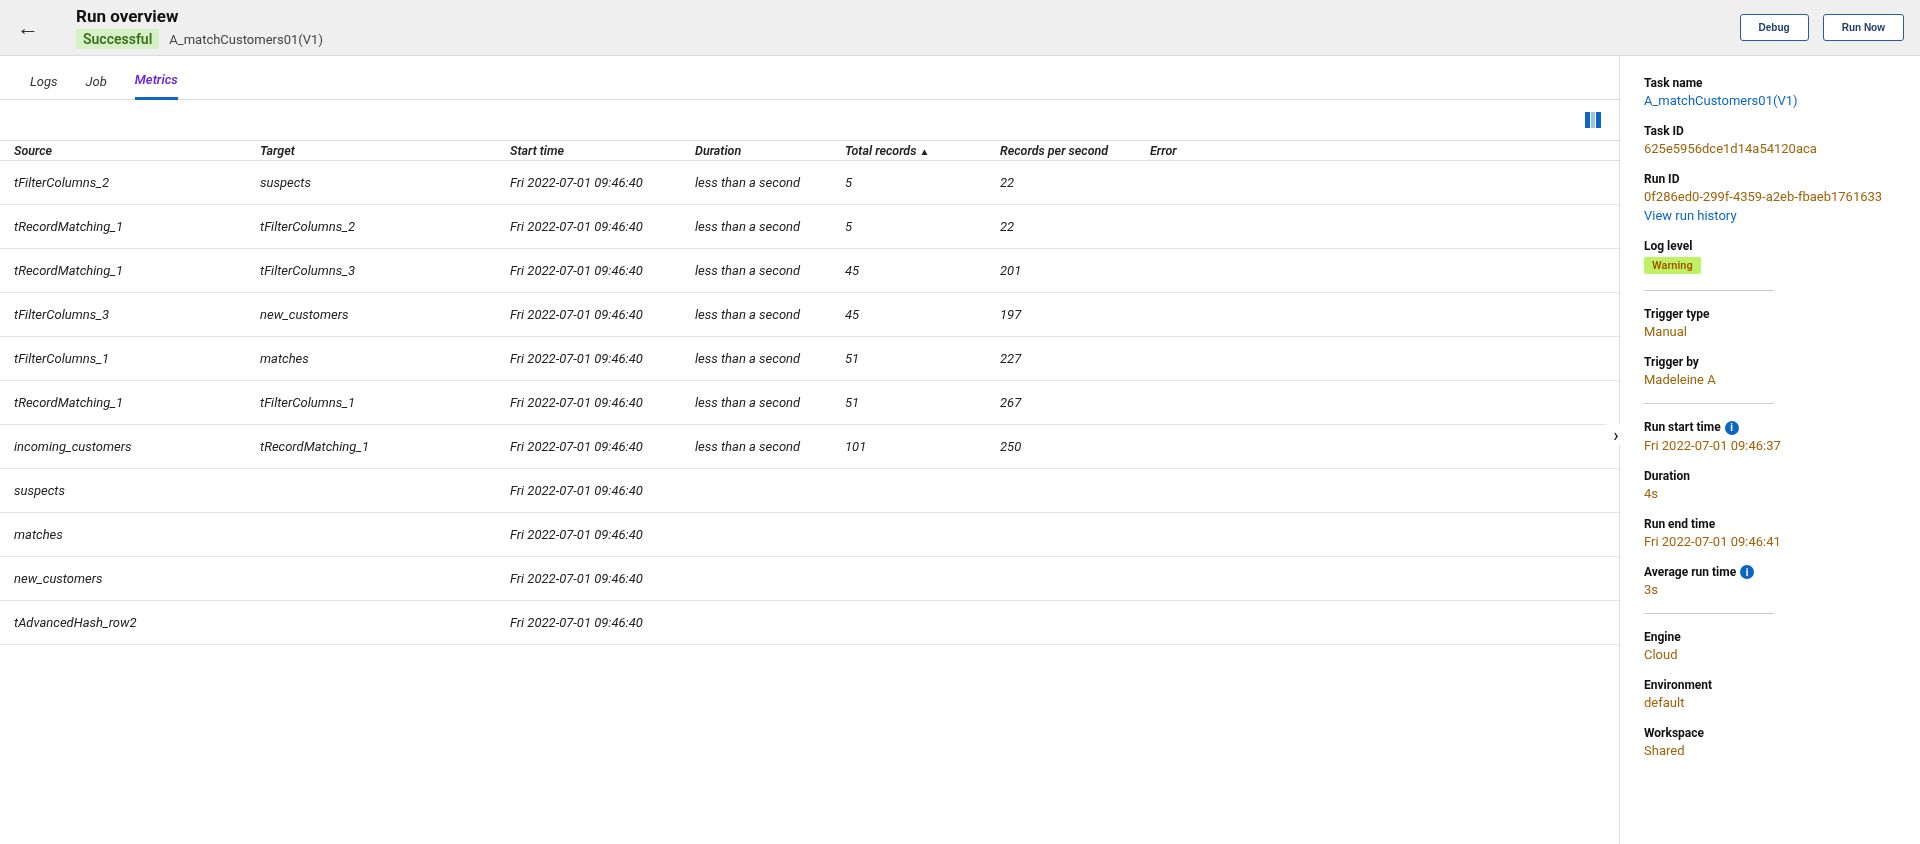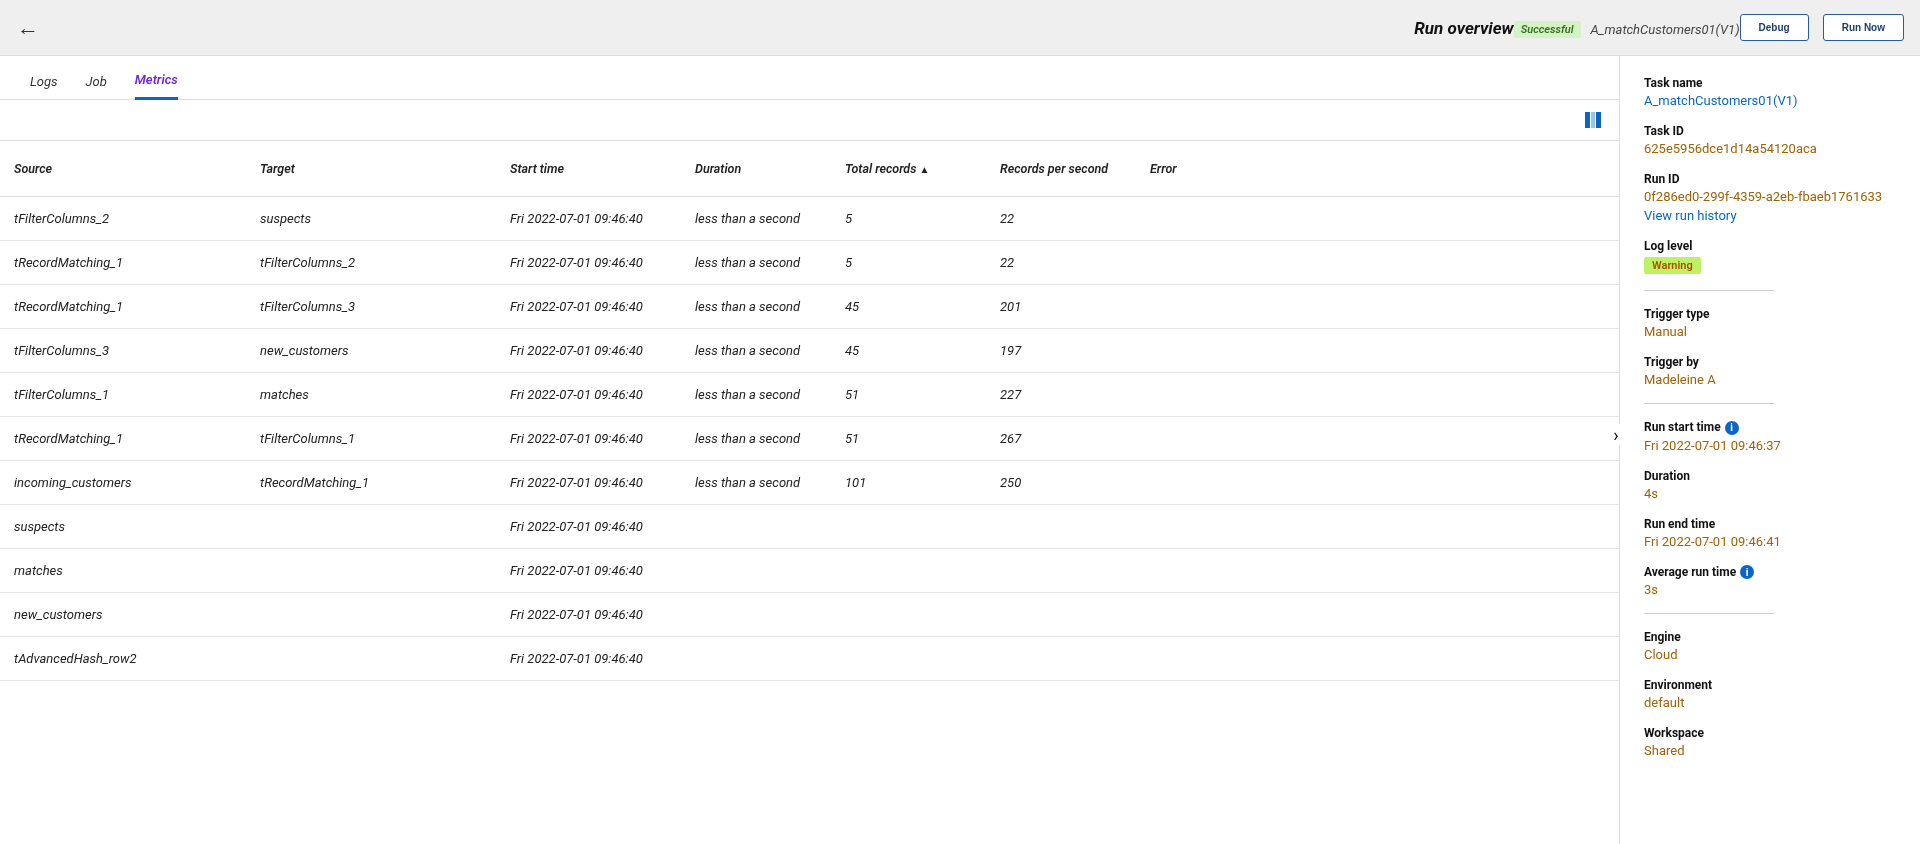--- a/index.html
+++ b/index.html
@@ -3,24 +3,24 @@
 <meta charset="utf-8">
 <style>
 * { box-sizing: border-box; margin: 0; padding: 0; }
 body { font-family: -apple-system, BlinkMacSystemFont, "Segoe UI", Roboto, Helvetica, Arial, sans-serif; font-size: 13px; color: #202020; background: #fff; }
 .app { display: flex; flex-direction: column; width: 1920px; height: 844px; }
 
 
 .header { display: flex; align-items: center; height: 56px; background: #efefef; border-bottom: 1px solid #ddd; padding: 0 16px 0 0; }
 .back-area { width: 56px; display:flex; align-items:center; justify-content:center; height:56px; }
 .back-arrow { font-size: 22px; color: #333; cursor: pointer; }
-.header-title-area { display:flex; flex-direction:row; justify-content:flex-end; padding-left: 20px; flex:1;font-style:italic; }
+.header-title-area { display:flex; flex-direction:column; justify-content:flex-end; padding-left: 20px; flex:1; }
 .header-title { font-size: 17px; font-weight: 700; color:#111; }
 .header-sub { display:flex; align-items:center; gap:10px; margin-top:3px; }
-.badge-success { background:#d5f2c7; color:#3a6f1f; font-size:11px; font-weight:600; padding:2px 7px; border-radius:2px; }
+.badge-success { background:#d5f2c7; color:#3a6f1f; font-size:14px; font-weight:600; padding:2px 7px; border-radius:2px; }
 .header-task-name { font-size:13px; color:#444; }
 .header-actions { display:flex; gap:14px; }
 .btn { background:#fff; border:1px solid #2b5aa3; color:#1d3e6b; font-weight:700; font-size:10px; padding:7px 18px; border-radius:3px; cursor:pointer; }
 
 
 .content { flex:1; display:flex; overflow:hidden; }
 .main { flex:1; display:flex; flex-direction:column; border-right: 1px solid #ddd; overflow:hidden;font-style:italic; }
 
 
 .tabs { display:flex; gap:28px; padding:10px 10px 0 30px; border-bottom:1px solid #ddd; align-items:flex-end; }
@@ -29,21 +29,21 @@
 
 
 .table-toolbar { display:flex; justify-content:flex-end; padding:12px 18px; }
 .col-icon { width:16px; height:16px; display:flex; gap:1px; cursor:pointer; }
 .col-icon span { flex:1; background:#0b66c3; }
 .col-icon span:nth-child(2){ background:#99c4ee; }
 
 
 .table-wrap { flex:1; overflow:auto; }
 table { width:100%; border-collapse:collapse; }
-thead th { text-align:left; font-weight:600; font-size:12.5px; color:#222; padding:20px 10px; border-top:1px solid #ddd; border-bottom:1px solid #ddd; background:#fff; }
+thead th { text-align:left; font-weight:600; font-size:12.5px; color:#222; padding:2px 10px; border-top:1px solid #ddd; border-bottom:1px solid #ddd; background:#fff; }
 tbody td { padding:14px 10px; font-size:13px; color:#222; border-bottom:1px solid #e4e4e4; vertical-align:middle; }
 .sort-arrow { font-size:10px; margin-left:3px; }
 
 
 .side { width:300px; padding:20px 24px; font-size:13px; color:#222; position:relative; }
 .side .label { font-size:12px; font-weight:700; color:#111; margin-top:16px; }
 .side .value { font-size:13px; color:#a16207; margin-top:3px; word-break:break-all; }
 .side .link { color:#0b66c3; cursor:pointer; }
 .side hr { border:0; border-top:1px solid #ccc; margin:16px 0 0 0; width:130px; }
 .badge-warn { display:inline-block; background:#bef264; color:#a65300; font-size:11px; font-weight:600; padding:2px 8px; border-radius:2px; margin-top:4px; }

